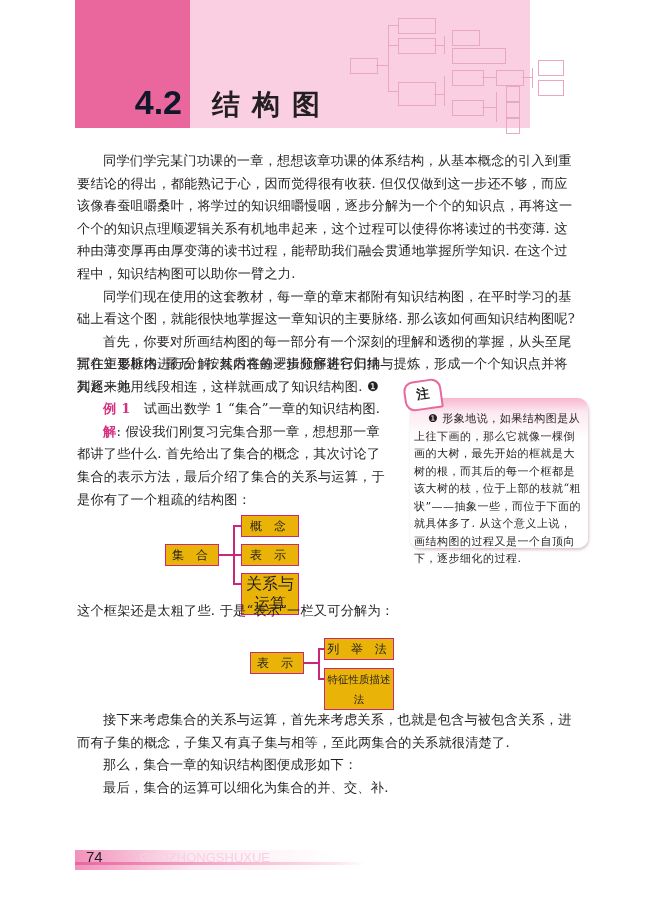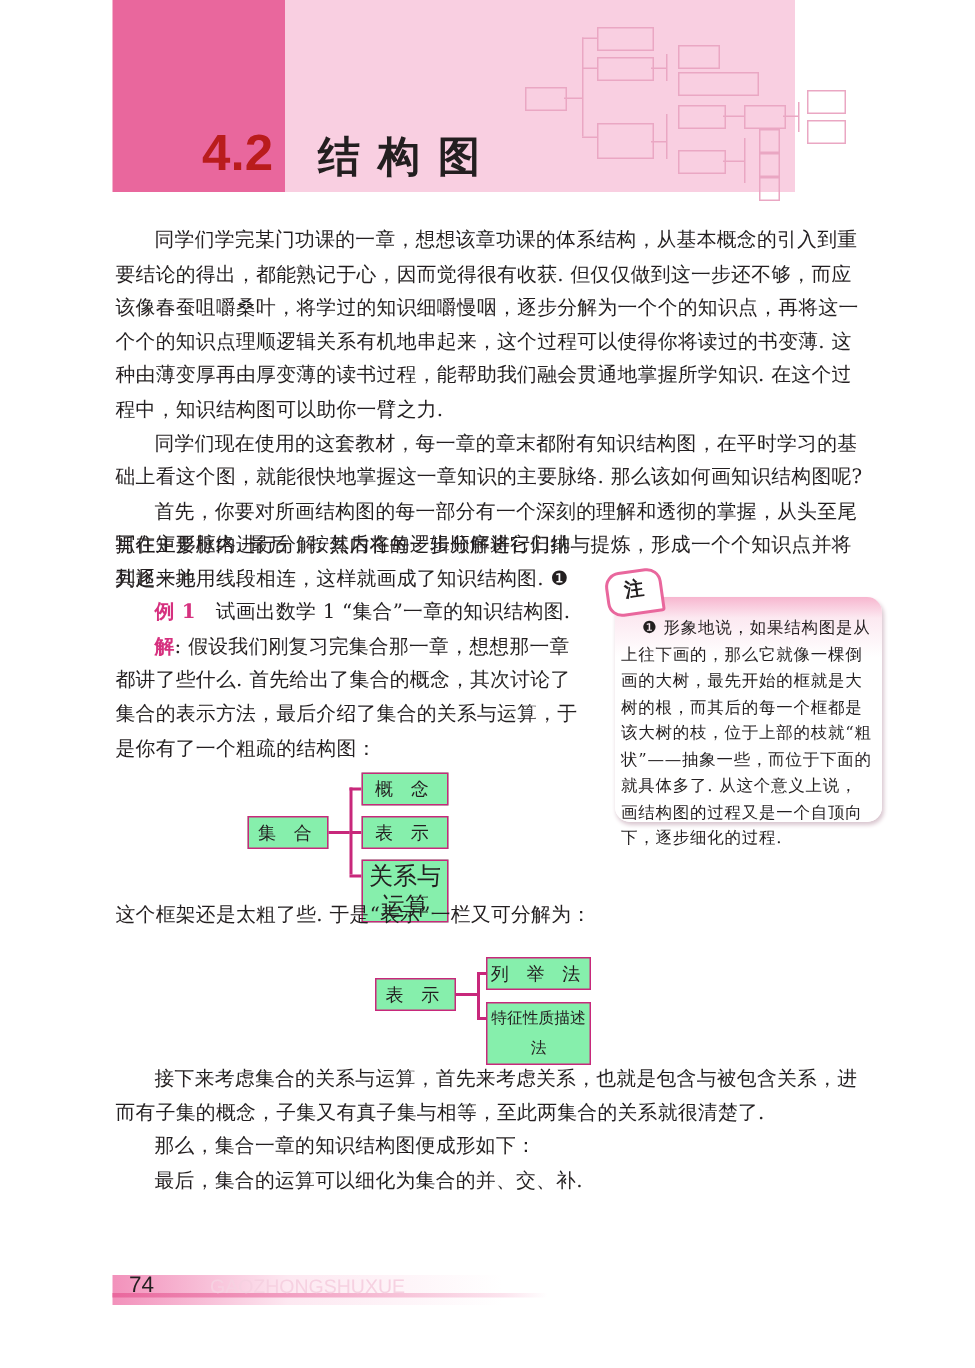--- a/index.html
+++ b/index.html
@@ -1,37 +1,37 @@
 <!DOCTYPE html>
 <html><head>
 <meta charset="utf-8">
 <style>
   html,body{margin:0;padding:0;}
   body{width:650px;height:912px;background:#fff;position:relative;overflow:hidden;
        font-family:"DejaVu Serif","Liberation Serif",serif;color:#231f20;}
   .hdr-dark{position:absolute;left:75px;top:0;width:115px;height:128px;background:#e9679d;}
   .hdr-light{position:absolute;left:190px;top:0;width:340px;height:128px;background:#f9cfe1;}
   .sec-num{position:absolute;left:82px;top:83px;width:100px;text-align:right;
-           font-family:"Liberation Sans","DejaVu Sans",sans-serif;font-weight:bold;font-size:34px;color:#b91c1c;}
+           font-family:"Liberation Sans","DejaVu Sans",sans-serif;font-weight:bold;font-size:34px;color:#0f172a;}
   .sec-title{position:absolute;left:212px;top:86px;font-size:28px;font-weight:bold;letter-spacing:12px;color:#231f20;
              font-family:"DejaVu Serif",serif;}
   .deco{position:absolute;left:330px;top:10px;width:260px;height:120px;}
   .deco .b{position:absolute;border:1px solid #eaa7c3;height:14px;background:transparent;}
   .deco .l{position:absolute;background:#eaa7c3;}
   .para{position:absolute;font-size:13.2px;line-height:22.6px;letter-spacing:0.2px;}
   .p1{left:77px;top:150px;width:500px;}
   .indent{text-indent:26px;display:block;}
   .pink{color:#d6317f;font-weight:bold;}
   .note{position:absolute;left:404px;top:388px;width:184px;height:160px;}
   .note .box{position:absolute;left:6px;top:10px;width:178px;height:150px;border-radius:10px;
              background:linear-gradient(#f7b6cf 0px,#fce9f1 14px,#fff 40px);box-shadow:1px 2px 3px #d9c6cf;}
   .note .tag{position:absolute;left:0;top:-8px;width:34px;height:26px;background:#fff;border:2px solid #e9679d;border-radius:10px 10px 2px 10px;
              transform:rotate(-8deg);text-align:center;font-weight:bold;font-size:13px;line-height:24px;color:#231f20;}
   .note .txt{position:absolute;left:10px;top:22px;width:168px;font-size:11px;line-height:17.5px;letter-spacing:0.5px;text-indent:14px;}
-  .box-n{position:absolute;border:1.5px solid #c8287b;background:#86efac;text-align:center;font-size:12px;line-height:20px;letter-spacing:4px;}
+  .box-n{position:absolute;border:1.5px solid #c8287b;background:#eab308;text-align:center;font-size:12px;line-height:20px;letter-spacing:4px;}
   .ln{position:absolute;background:#c8287b;}
   .footer-bar{position:absolute;left:75px;top:850px;width:260px;height:20px;
               background:linear-gradient(90deg,#f291bb 0,#fde8f1 45%,#fff 100%);}
   .footer-line{position:absolute;left:75px;top:862px;width:290px;height:3px;
                background:linear-gradient(90deg,#e9679d,#fce4ee 90%,#fff);}
   .pagenum{position:absolute;left:86px;top:848px;font-family:"Liberation Sans",sans-serif;font-size:15px;color:#231f20;}
   .brand{position:absolute;left:140px;top:850px;font-family:Liberation Sans, sans-serif;font-size:13px;color:#f6d1e1;letter-spacing:0px;}
 </style>
 </head>
 <body>

